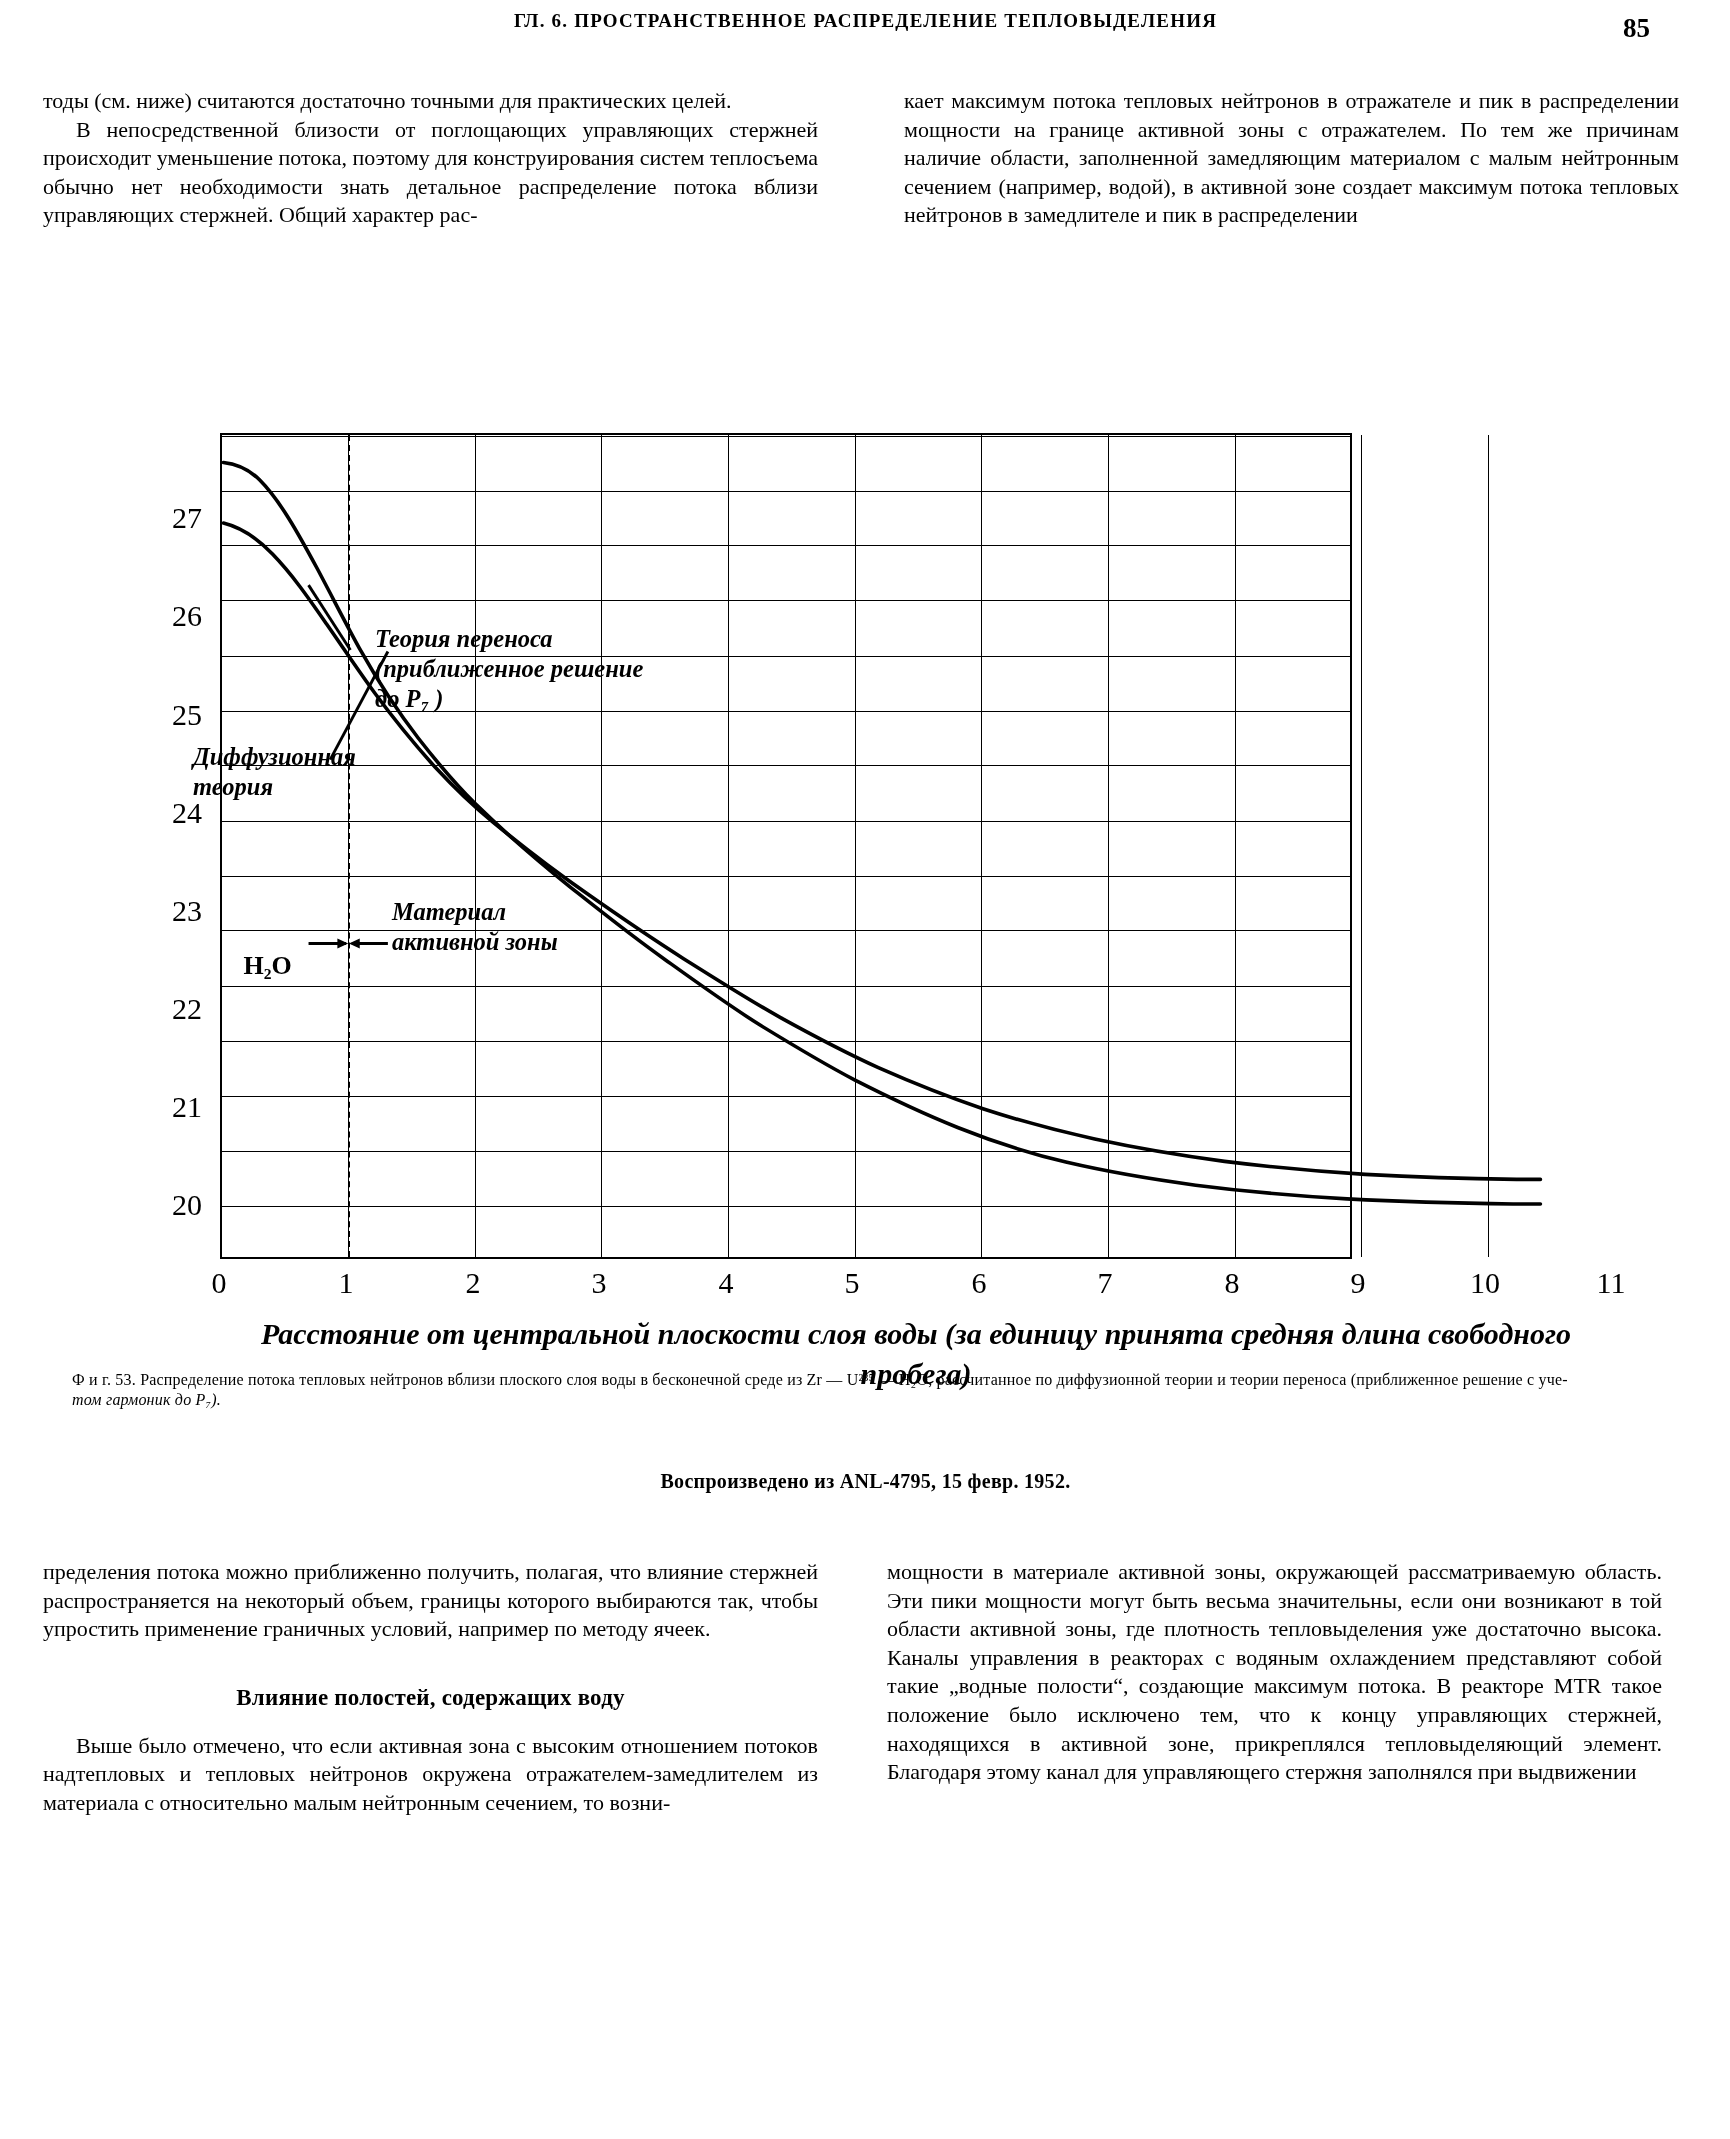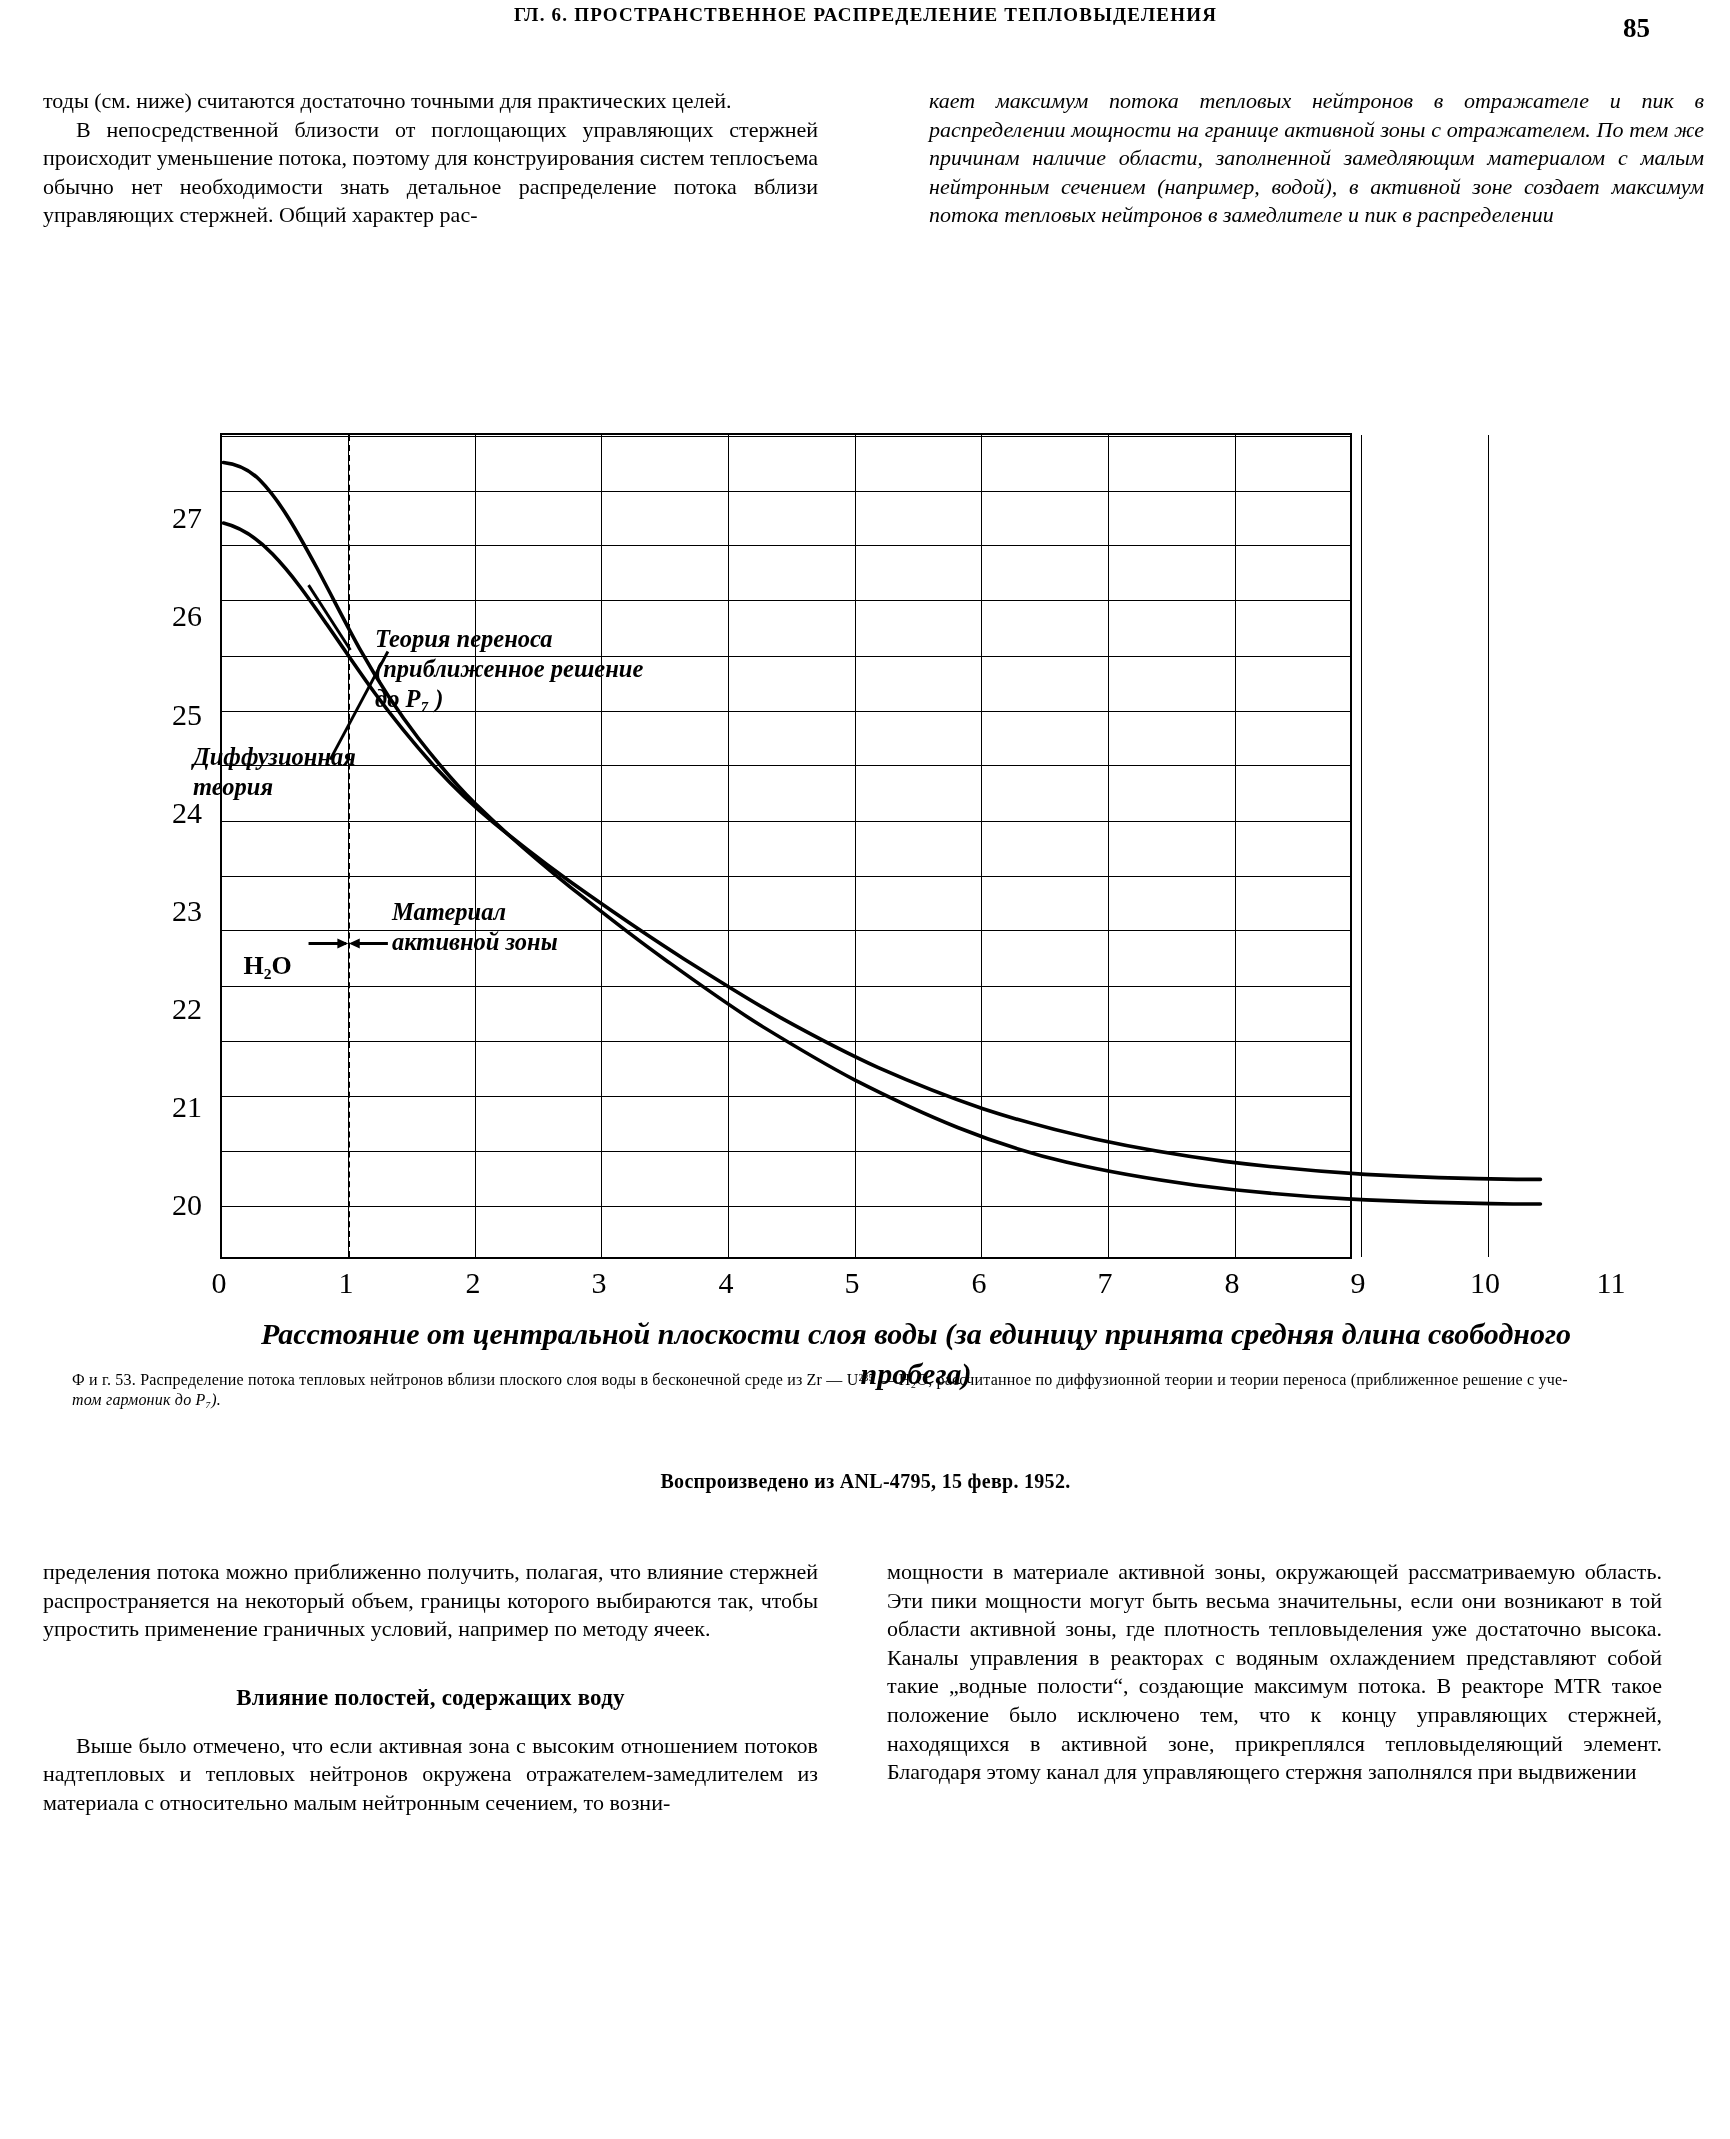--- a/index.html
+++ b/index.html
@@ -19,21 +19,21 @@
     position: absolute;
     left: 0; top: 0;
     width: 1731px;
     height: 2140px;
   }
 
   
   .runhead {
     position: absolute;
     left: 0;
-    top: 4px;
+    top: 10px;
     width: 1731px;
     text-align: center;
   }
   .runhead-title {
     font-family: "Liberation Serif", serif;
     font-size: 19px;
     letter-spacing: 1.2px;
     font-weight: 700;
     text-transform: uppercase;
   }
@@ -53,21 +53,21 @@
     line-height: 1.30;
     text-align: justify;
     text-justify: inter-word;
     hyphens: manual;
   }
   .col p { margin: 0; }
   .col p + p { margin-top: 0px; }
   .indent { text-indent: 33px; }
 
   #col-left-top  { left: 43px;  top: 87px; }
-  #col-right-top { left: 929px; top: 87px; font-style: italic; }
+  #col-right-top { left: 904px; top: 87px; }
   #col-left-bottom  { left: 43px;  top: 1558px; width: 775px; }
   #col-right-bottom { left: 887px; top: 1558px; width: 775px; }
 
   .section-heading {
     font-weight: 700;
     font-size: 23px;
     text-align: center;
     margin-top: 39px;
     margin-bottom: 19px;
     letter-spacing: 0.2px;

